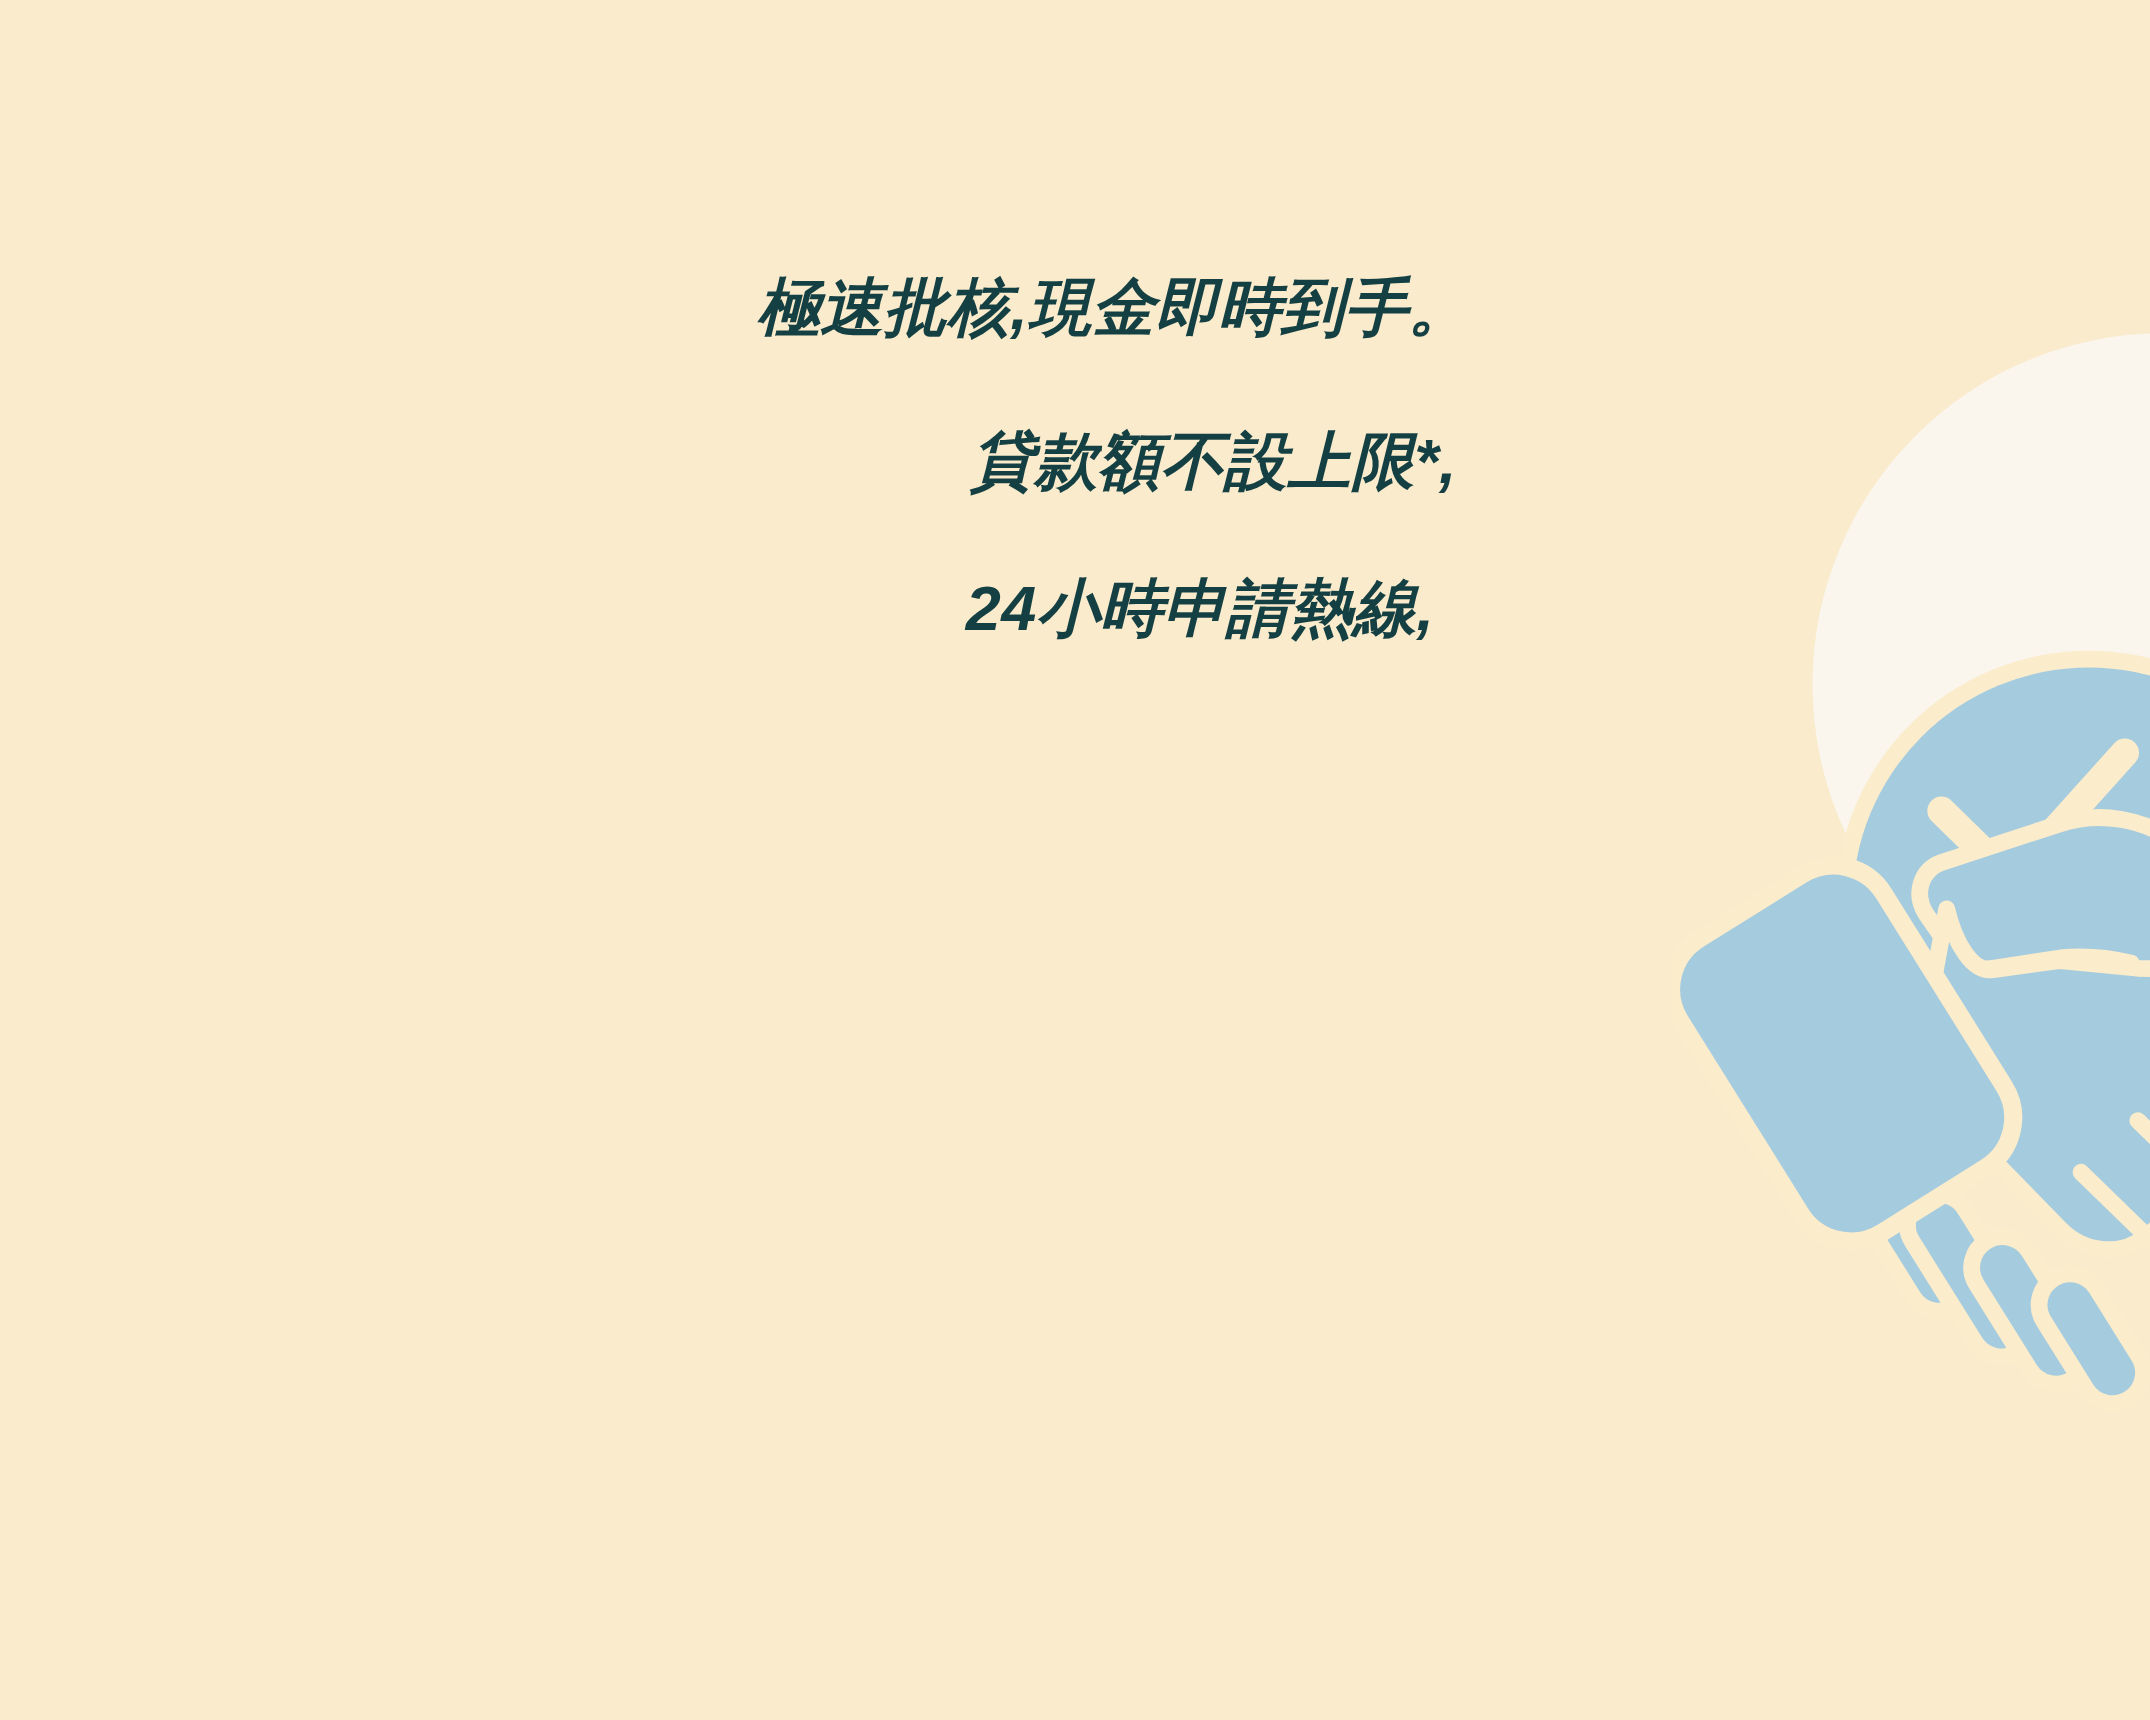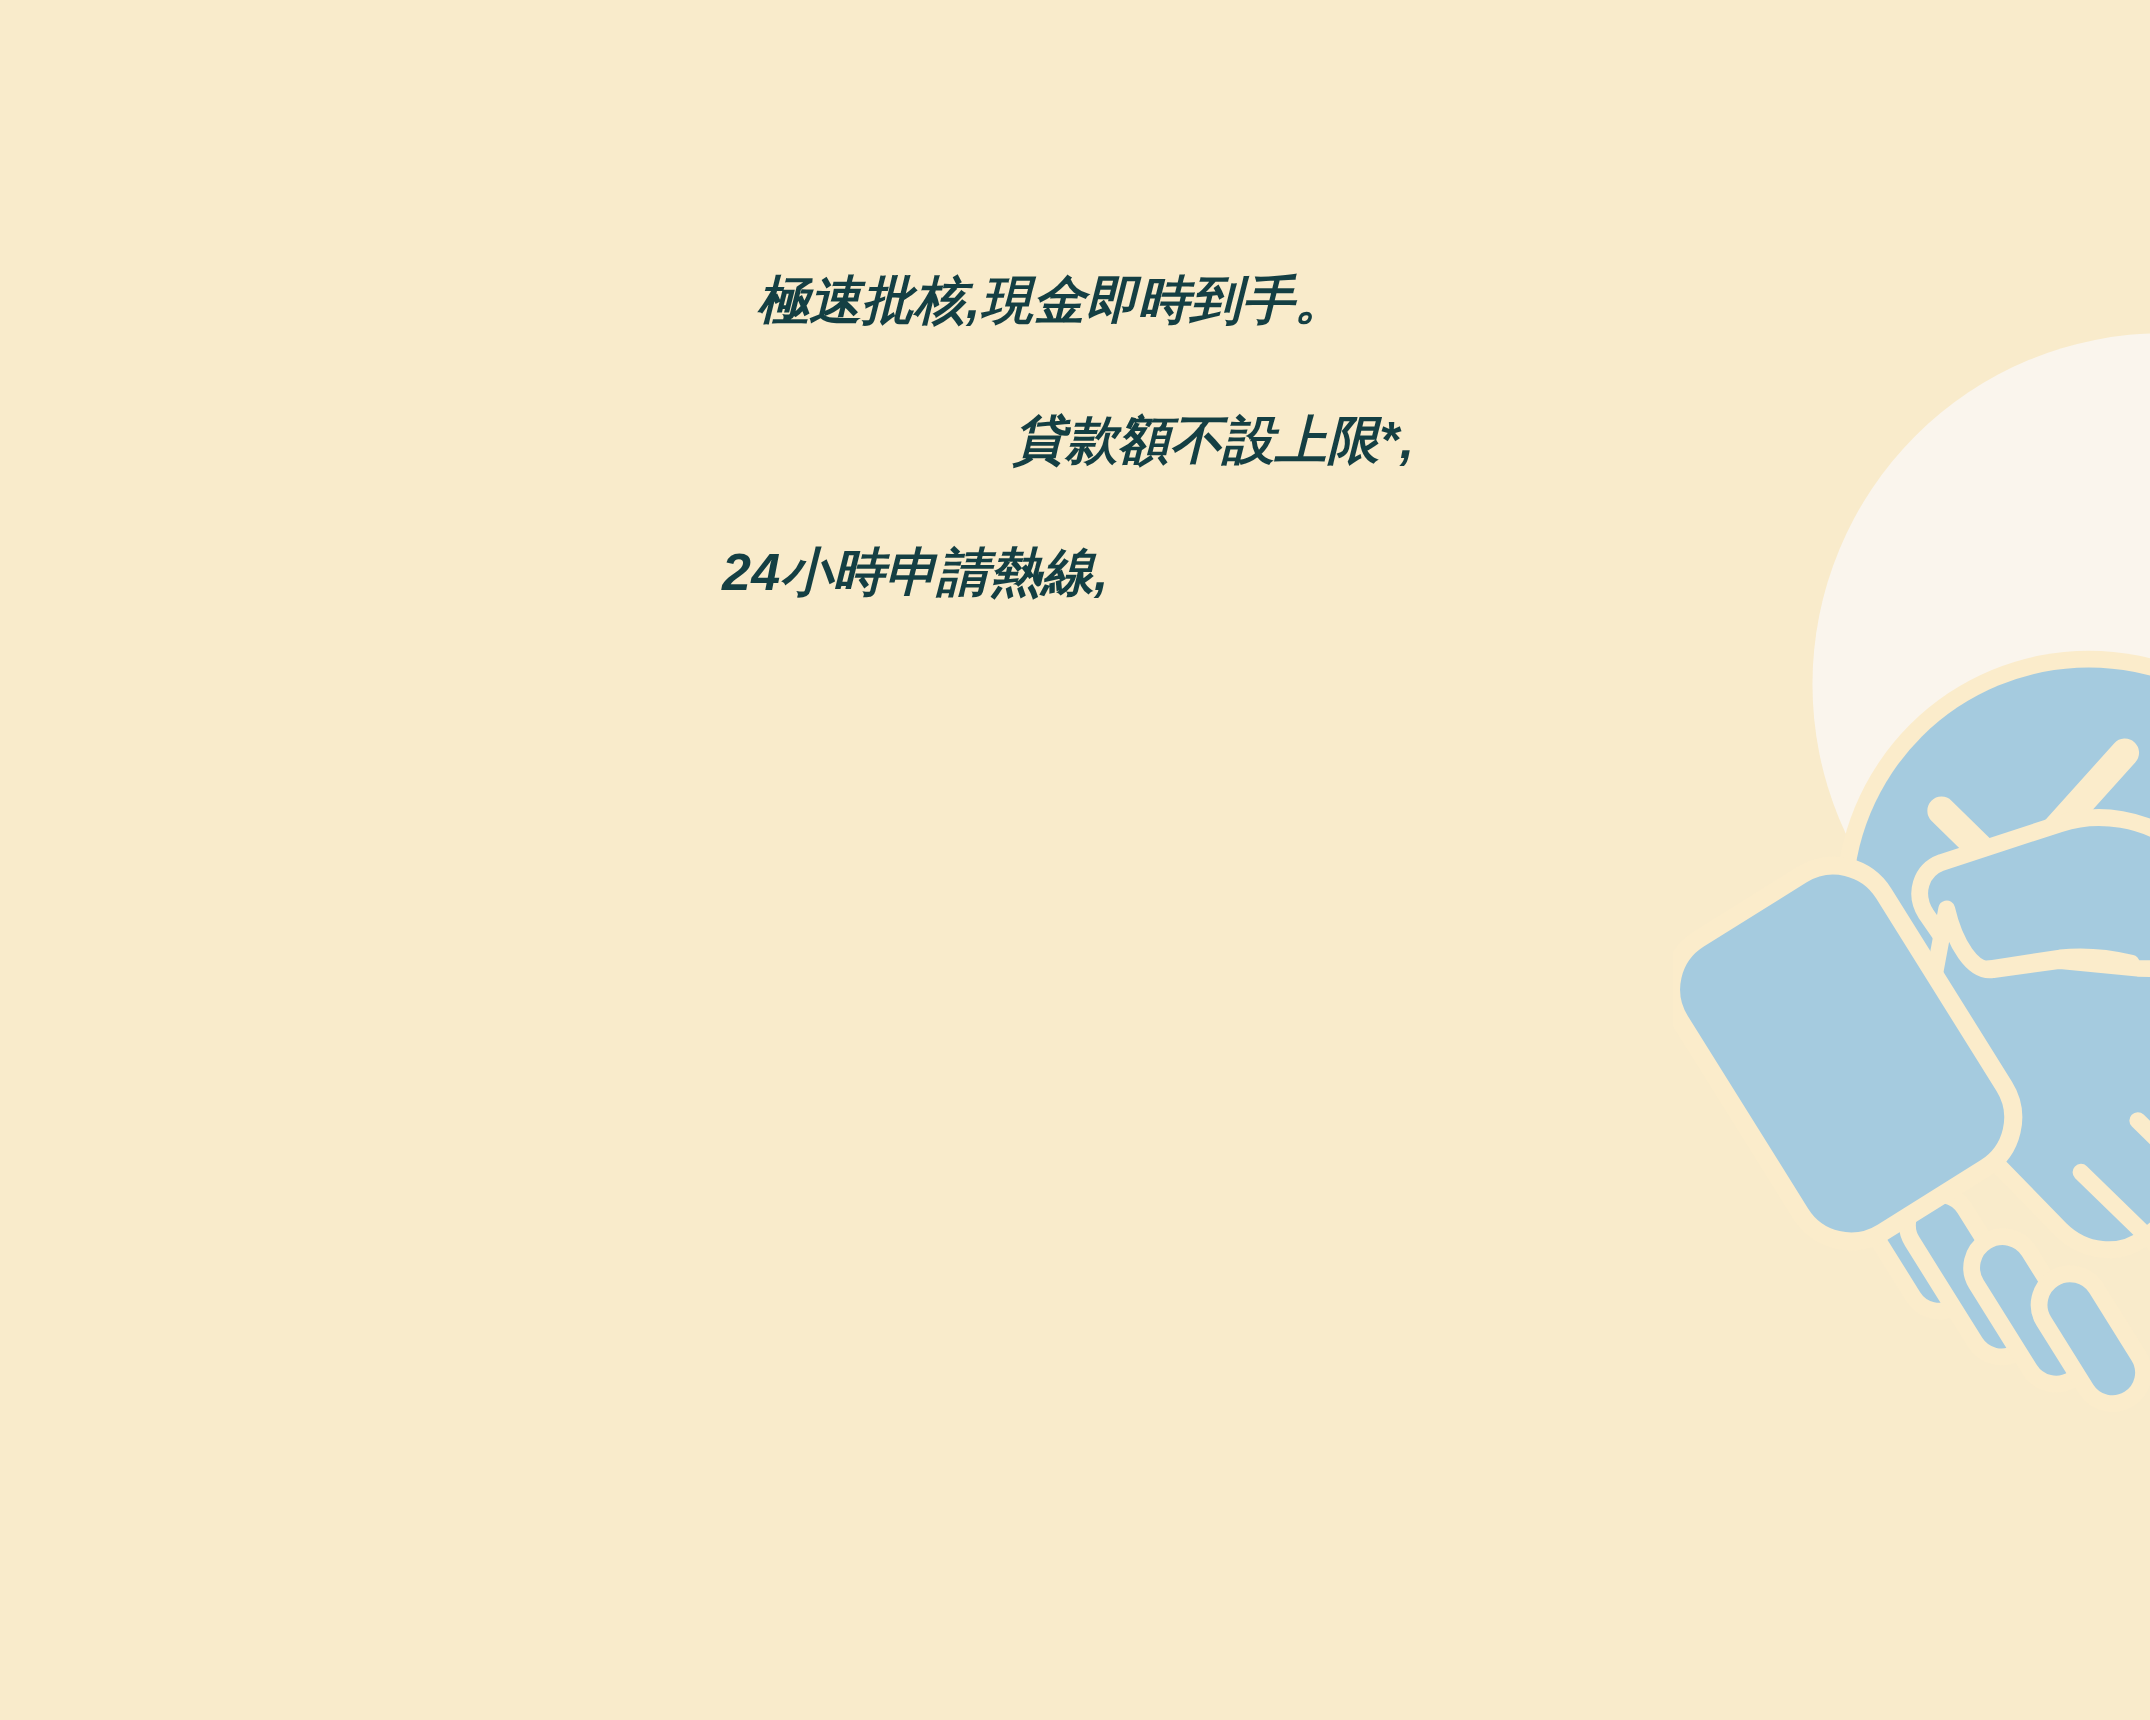--- a/index.html
+++ b/index.html
@@ -30,32 +30,32 @@
 
   .feature {
     margin: 0 0 41px 0;
   }
   .feature:last-child { margin-bottom: 0; }
 
   .feature-line {
     color: #143F43;
     font-weight: 700;
     font-style: italic;
-    font-size: 52px;
+    font-size: 63px;
     line-height: 1.30;
     letter-spacing: 0.005em;
     white-space: nowrap;
   }
 
   
   .ind-1 { padding-left: 155px; }
   .ind-2 { padding-left: 148px; text-align: center; }
   .ind-3 { padding-left: 138px; }
   .ind-4 { padding-left: 129px; }
-  .ind-5 { padding-left: 120px; }
+  .ind-5 { padding-left: 120px; text-align: center; }
   .ind-6 { padding-left: 110px; }
 
   .gap-a { margin-bottom: 72px; }
   .gap-b { margin-bottom: 65px; }
   .gap-c { margin-bottom: 69px; }
 
   
   .illustration {
     position: absolute;
     left: 1673px;

